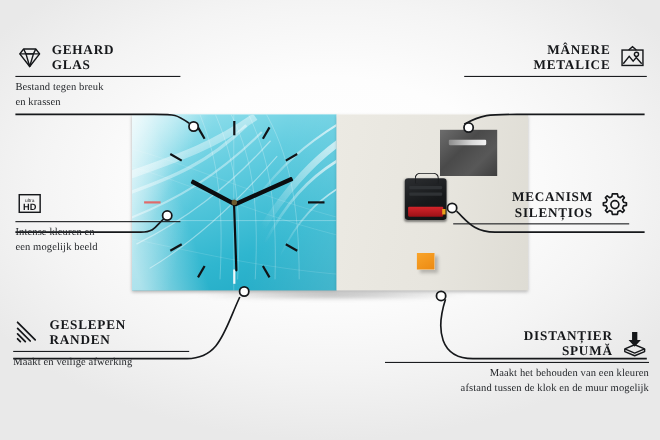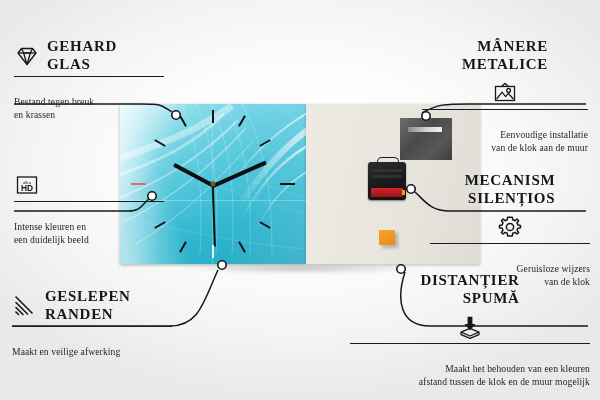--- a/index.html
+++ b/index.html
@@ -9,30 +9,30 @@
     background:#ffffff;
   }
   #stage{
     position:relative;width:600px;height:400px;overflow:hidden;
     background:
       radial-gradient(ellipse 62% 58% at 50% 42%, #ffffff 0%, #fdfdfd 42%, #f4f4f4 72%, #e9e9e9 100%);
   }
   
   .feat{position:absolute;}
   .feat .head{display:flex;align-items:center;gap:7px;}
-  .feat.right .head{flex-direction:column;justify-content:flex-end;}
+  .feat.right .head{flex-direction:row;justify-content:flex-end;}
   .ttl{
-    font-size:15px;letter-spacing:.7px;line-height:1.18;
+    font-size:12px;letter-spacing:.7px;line-height:1.18;
     color:#15171a;font-weight:bold;text-transform:uppercase;
     white-space:pre-line;
   }
   .feat.right .ttl{text-align:right;}
   .rule{height:0;border-top:1.3px solid #1a1c1f;margin-top:3px;}
   .desc{
-    font-size:9.6px;line-height:1.35;color:#23262a;margin-top:19px;
+    font-size:9.6px;line-height:1.35;color:#23262a;margin-top:4px;
     white-space:pre-line;letter-spacing:.1px;
   }
   .feat.right .desc{text-align:right;}
   .ico{width:26px;height:26px;flex:0 0 26px;display:block;}
   .ico svg{display:block;width:26px;height:26px;}
 
   
   #wires{position:absolute;inset:0;width:600px;height:400px;pointer-events:none;}
 
   
@@ -224,21 +224,21 @@
       <span class="ico">
         <svg viewBox="0 0 26 26">
           <rect x="3.5" y="5" width="19" height="16" fill="none" stroke="#15171a" stroke-width="1.3"></rect>
           <text x="13" y="12" font-family="Liberation Sans, sans-serif" font-size="4.4" text-anchor="middle" fill="#15171a">ultra</text>
           <text x="13" y="19.2" font-family="Liberation Sans, sans-serif" font-size="8.4" font-weight="bold" text-anchor="middle" fill="#15171a">HD</text>
         </svg>
       </span>
     </div>
     <div class="rule"></div>
     <div class="desc">Intense kleuren en
-een duidelijk beeld</div>
+een mogelijk beeld</div>
   </div>
 
   <div class="feat left" style="left:12px;top:288px;width:160px;">
     <div class="head">
       <span class="ico">
         <svg viewBox="0 0 26 26">
             <g fill="none" stroke="#15171a" stroke-linecap="round">
           <path d="M4 4 L20 20" stroke-width="1.6"></path>
           <path d="M4 9.5 L15.5 21" stroke-width="1.6"></path>
           <path d="M4 14.5 L11 21.5" stroke-width="1.6"></path>
@@ -262,43 +262,39 @@
             <g fill="none" stroke="#15171a" stroke-width="1.3">
           <path d="M9.5 6.5 L13 3.4 L16.5 6.5"></path>
           <rect x="3.5" y="6.5" width="19" height="14"></rect>
           <path d="M4.6 19 L10 12.2 L13.6 16.6 L16.4 13.4 L21.4 19"></path>
           <circle cx="16.6" cy="10.4" r="1.9"></circle>
             </g>
           </svg>
       </span>
     </div>
     <div class="rule"></div>
-    <div class="desc">Eenvoudige installatie
-van de klok aan de muur</div>
-  </div>
-
-  <div class="feat right" style="right:10px;top:172px;width:160px;">
+  </div>
+
+  <div class="feat right" style="right:28px;top:172px;width:160px;">
     <div class="head">
       <span class="ttl">MECANISM
 SILENȚIOS</span>
       <span class="ico">
         <svg viewBox="0 0 26 26">
             <g fill="none" stroke="#15171a" stroke-width="1.5" stroke-linejoin="round">
           <path d="M13 3.2 l2.3 0 .5 2.6 2.1 .9 2.1-1.6 1.6 1.6 -1.6 2.1 .9 2.1 2.6 .5 0 2.3 -2.6 .5 -.9 2.1 1.6 2.1 -1.6 1.6 -2.1-1.6 -2.1 .9 -.5 2.6 -2.3 0 -2.3 0 -.5-2.6 -2.1-.9 -2.1 1.6 -1.6-1.6 1.6-2.1 -.9-2.1 -2.6-.5 0-2.3 2.6-.5 .9-2.1 -1.6-2.1 1.6-1.6 2.1 1.6 2.1-.9 .5-2.6 z"></path>
           <circle cx="13" cy="13" r="3.6"></circle>
             </g>
           </svg>
       </span>
     </div>
     <div class="rule"></div>
-    <div class="desc">Geruisloze wijzers
-van de klok</div>
-  </div>
-
-  <div class="feat right" style="right:10px;top:272px;width:240px;">
+  </div>
+
+  <div class="feat right" style="right:10px;top:298px;width:240px;">
     <div class="head">
       <span class="ttl">DISTANȚIER
 SPUMĂ</span>
       <span class="ico">
         <svg viewBox="0 0 26 26">
             <g fill="none" stroke="#15171a" stroke-width="1.3" stroke-linejoin="round">
           <path d="M10.6 2.8 h4.8 v7.2 h3.2 L13 16.2 L7.4 10 h3.2 z" fill="#15171a" stroke="none"></path>
           <path d="M4 18.2 L13 14.4 L22 18.2 L13 22 Z"></path>
           <path d="M4 18.2 v2.4 L13 24.4 L22 20.6 v-2.4"></path>
             </g>

